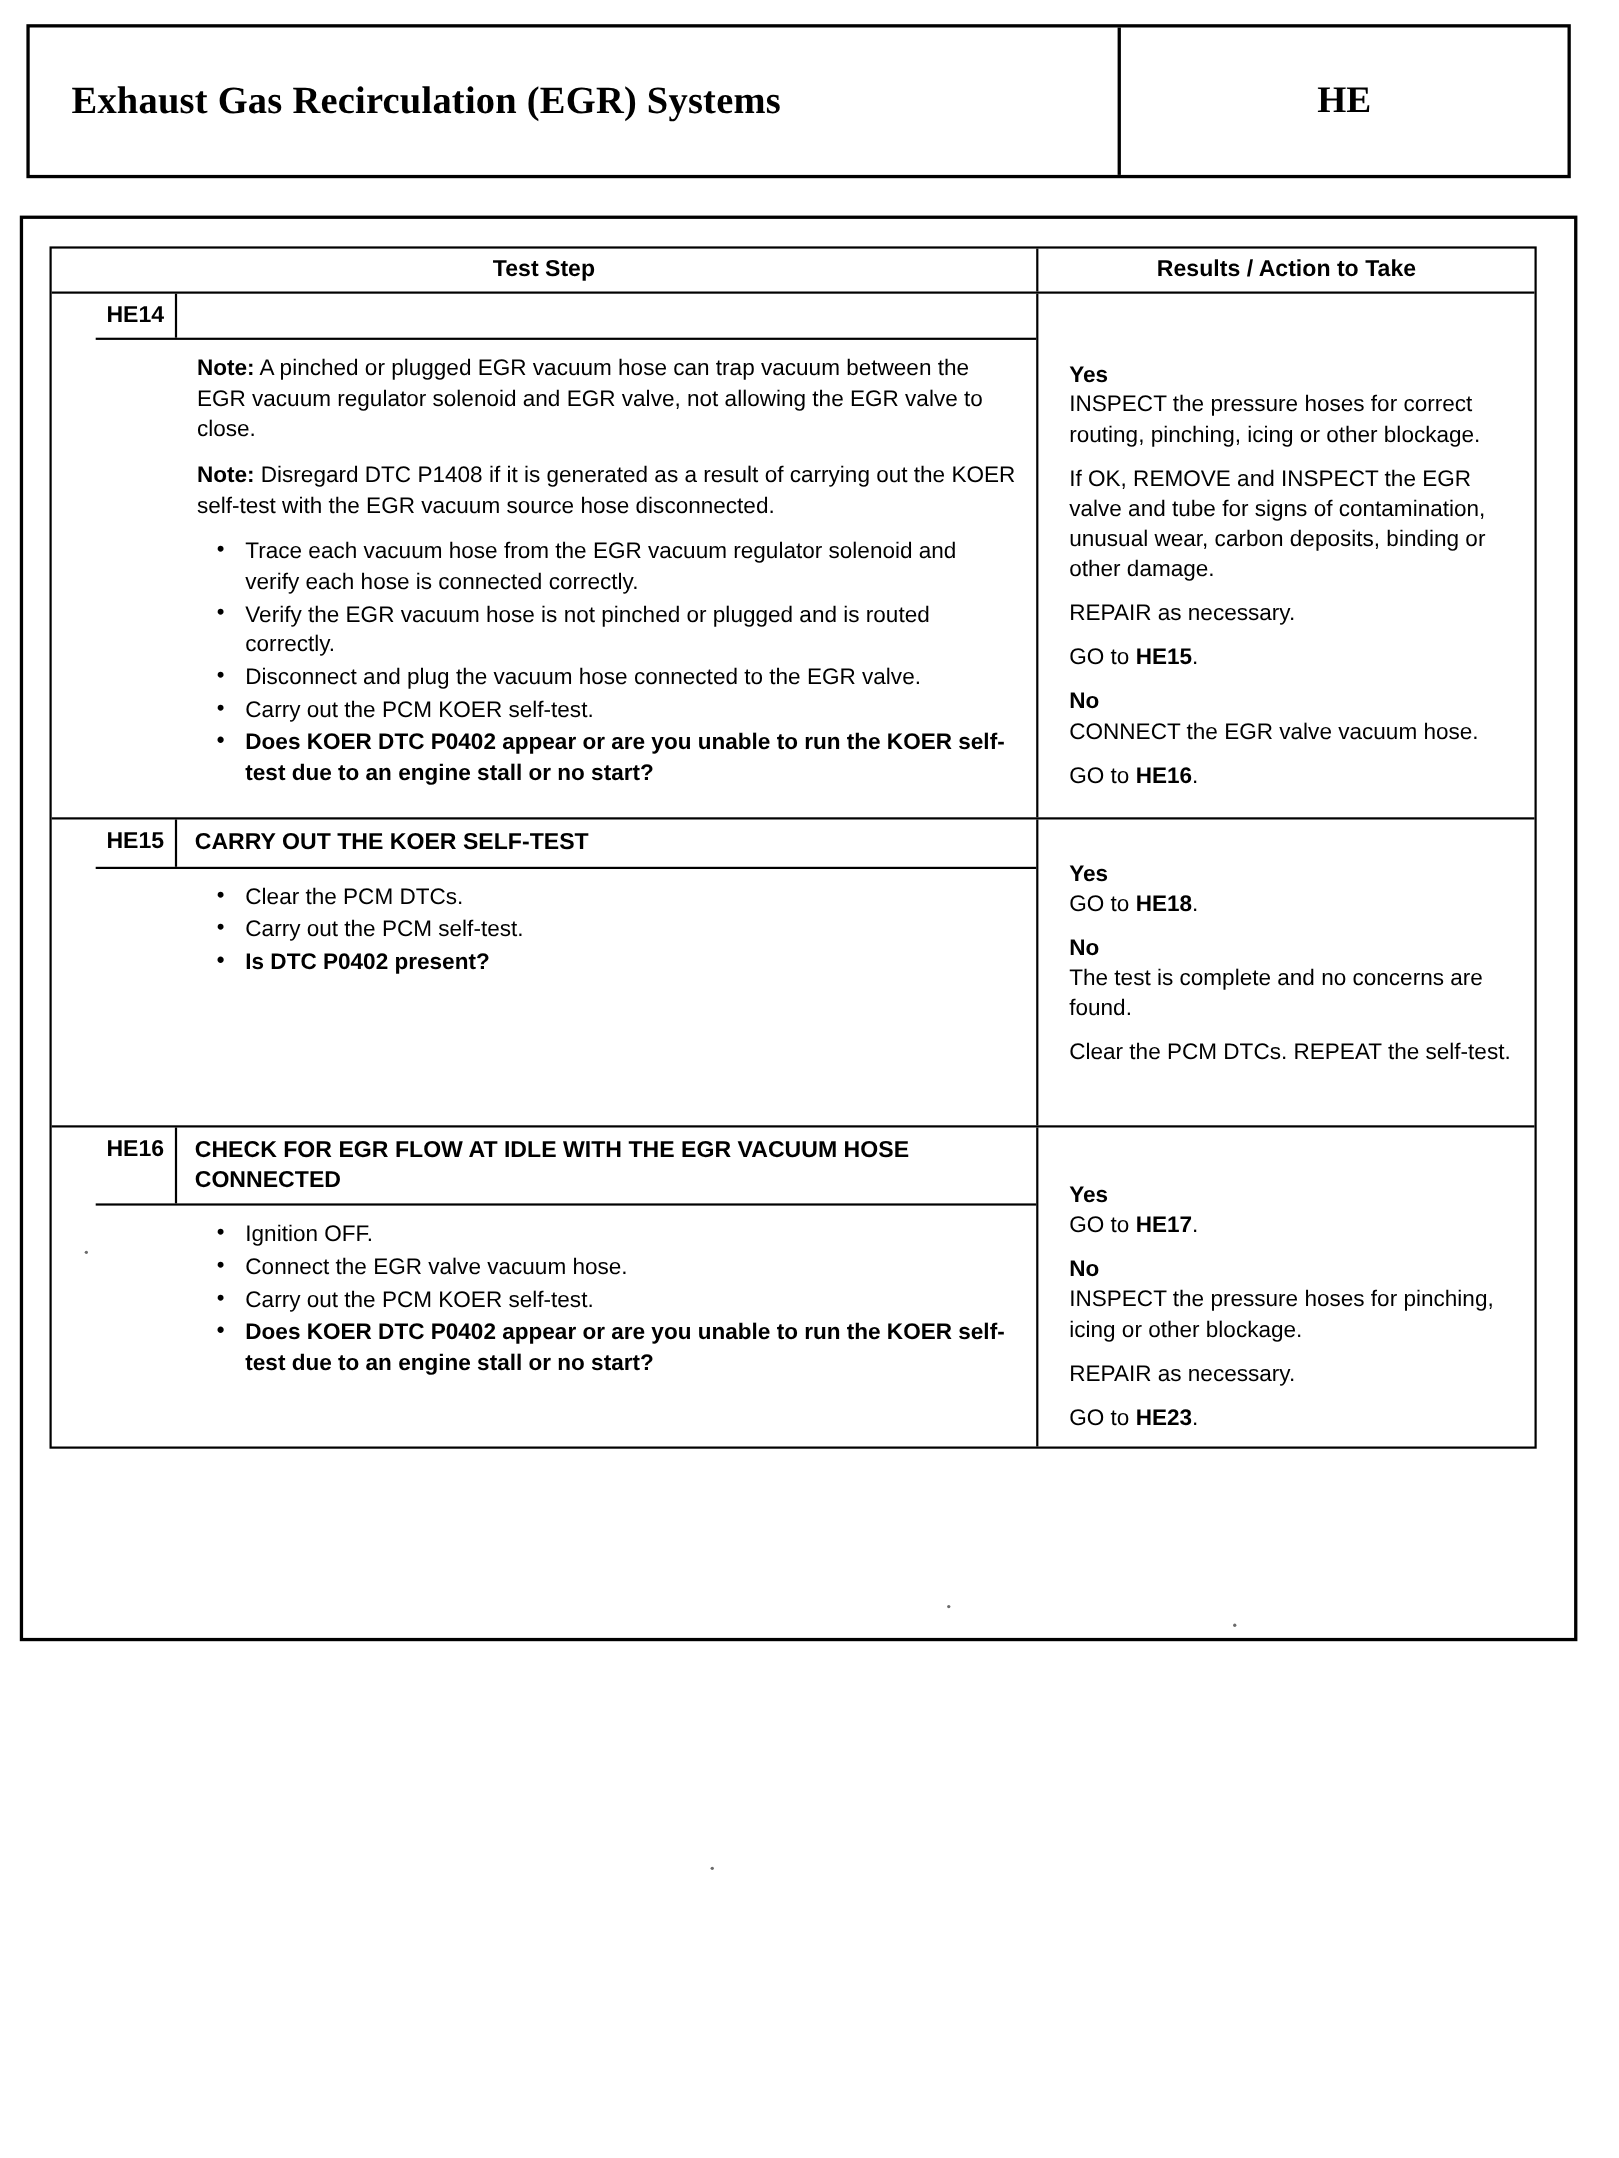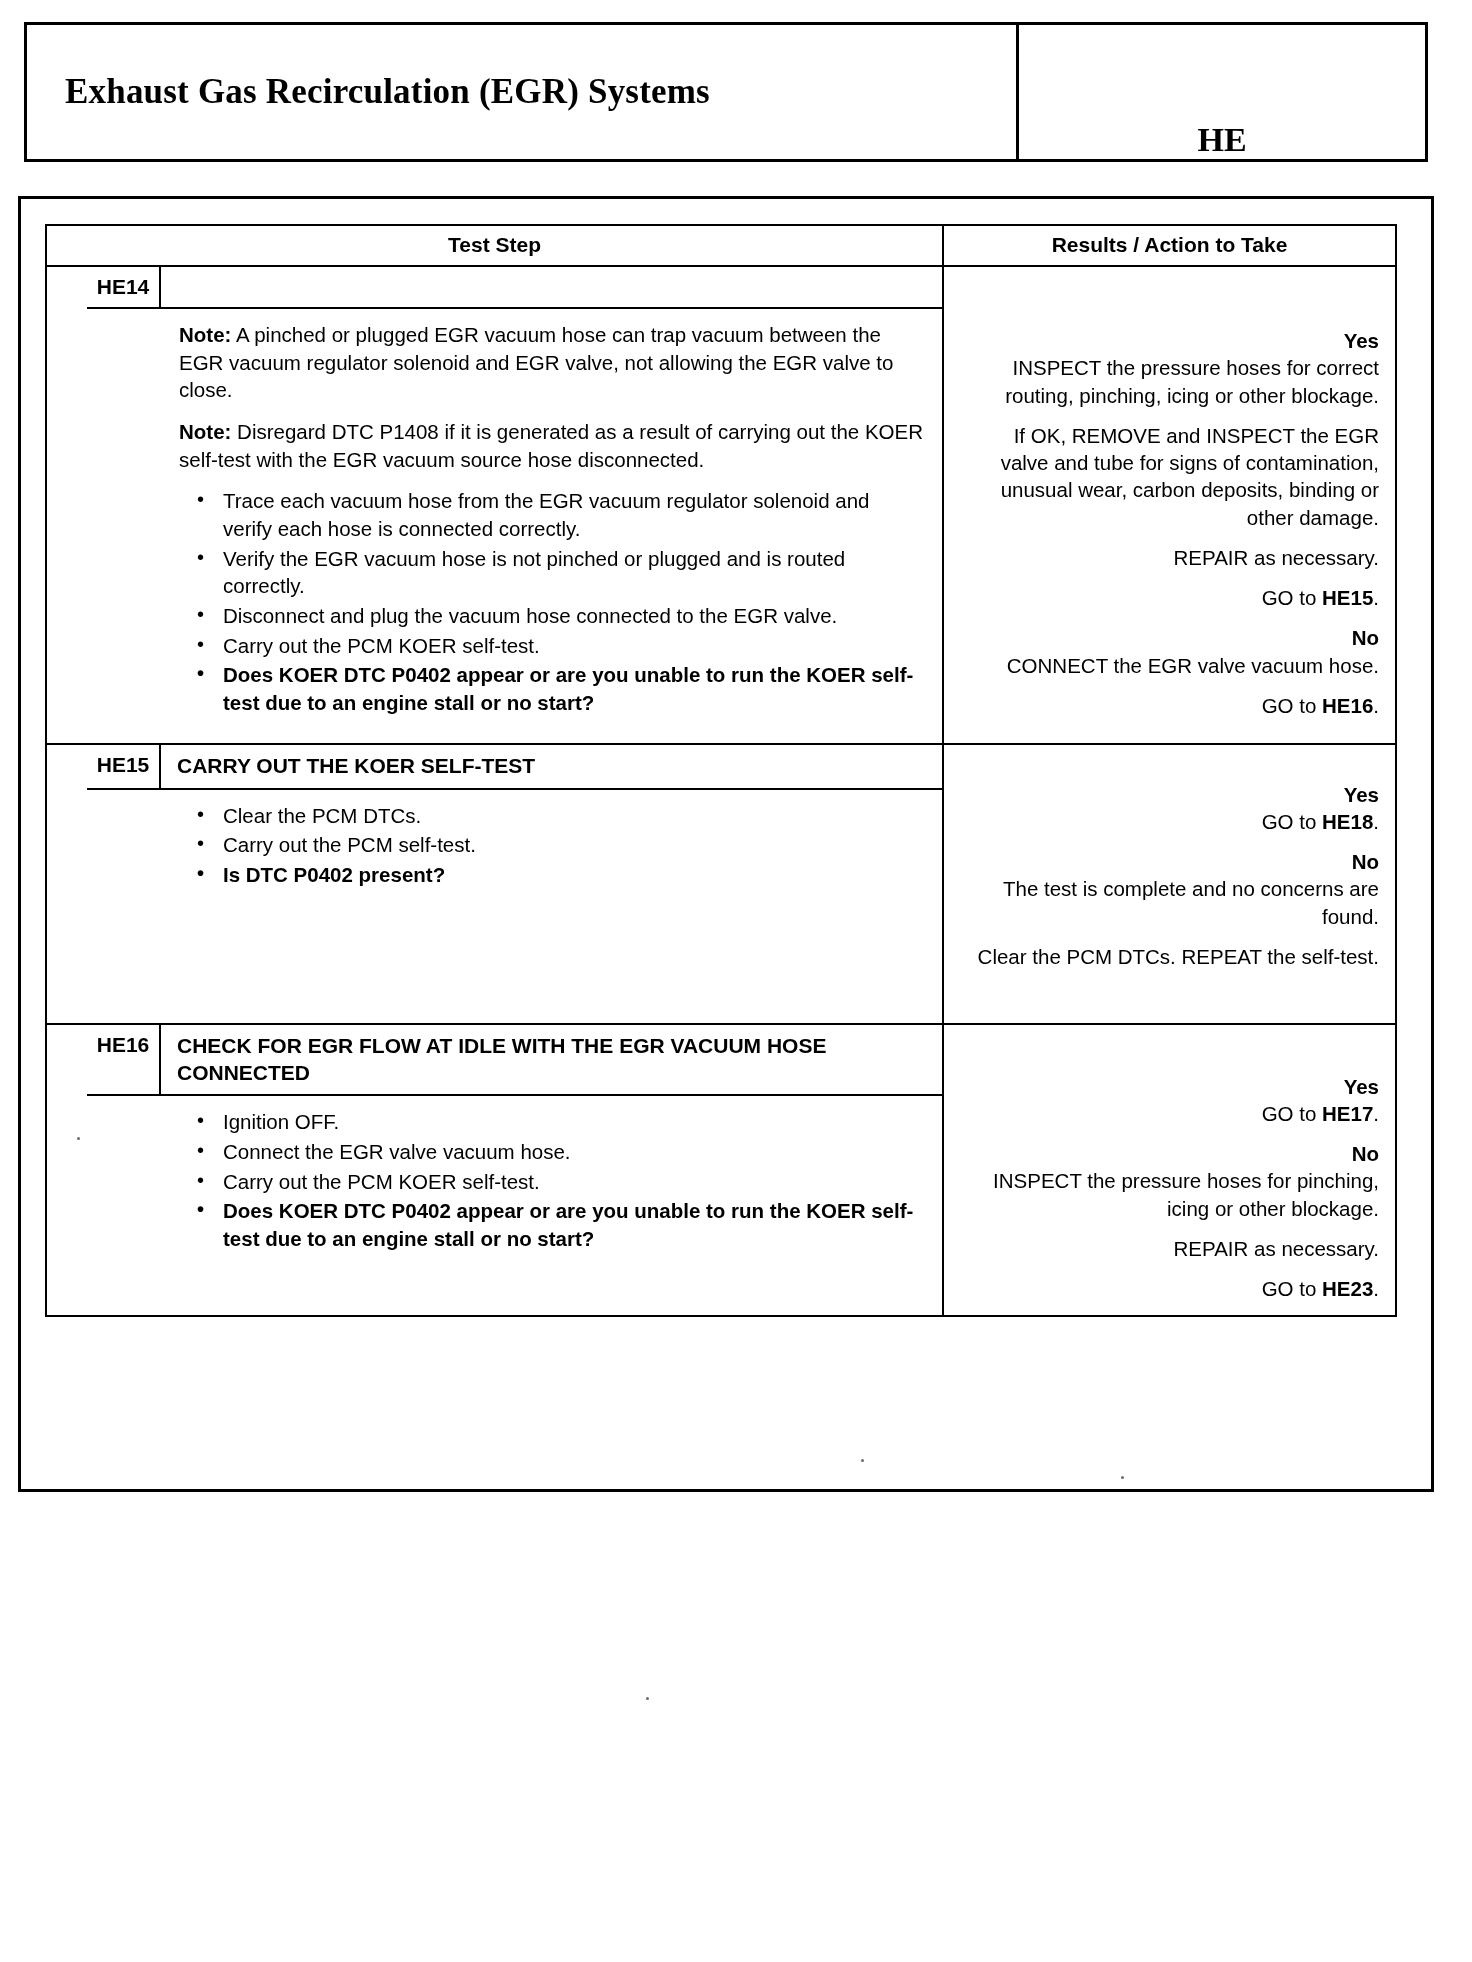--- a/index.html
+++ b/index.html
@@ -43,21 +43,21 @@
   .header-title {
     font-family: "Liberation Serif", serif;
     font-weight: bold;
     font-size: 35px;
     line-height: 1.18;
     letter-spacing: 0.2px;
   }
   .header-code-cell {
     flex: 1 1 auto;
     display: flex;
-    align-items: flex-end;
+    align-items: center;
     justify-content: center;
     box-sizing: border-box;
   }
   .header-code {
     font-family: "Liberation Serif", serif;
     font-weight: bold;
     font-size: 34px;
   }
 
   
@@ -111,21 +111,20 @@
     border-right: 2px solid #000;
     box-sizing: border-box;
     padding-left: 40px;
   }
   .right-col {
     flex: 1 1 auto;
     box-sizing: border-box;
     padding: 14px 16px 12px 28px;
     font-size: 20.5px;
     line-height: 1.33;
-    text-align: right;
   }
 
   .title-row {
     display: flex;
     border-bottom: 2px solid #000;
   }
   .step-id {
     flex: 0 0 74px;
     border-right: 2px solid #000;
     box-sizing: border-box;

